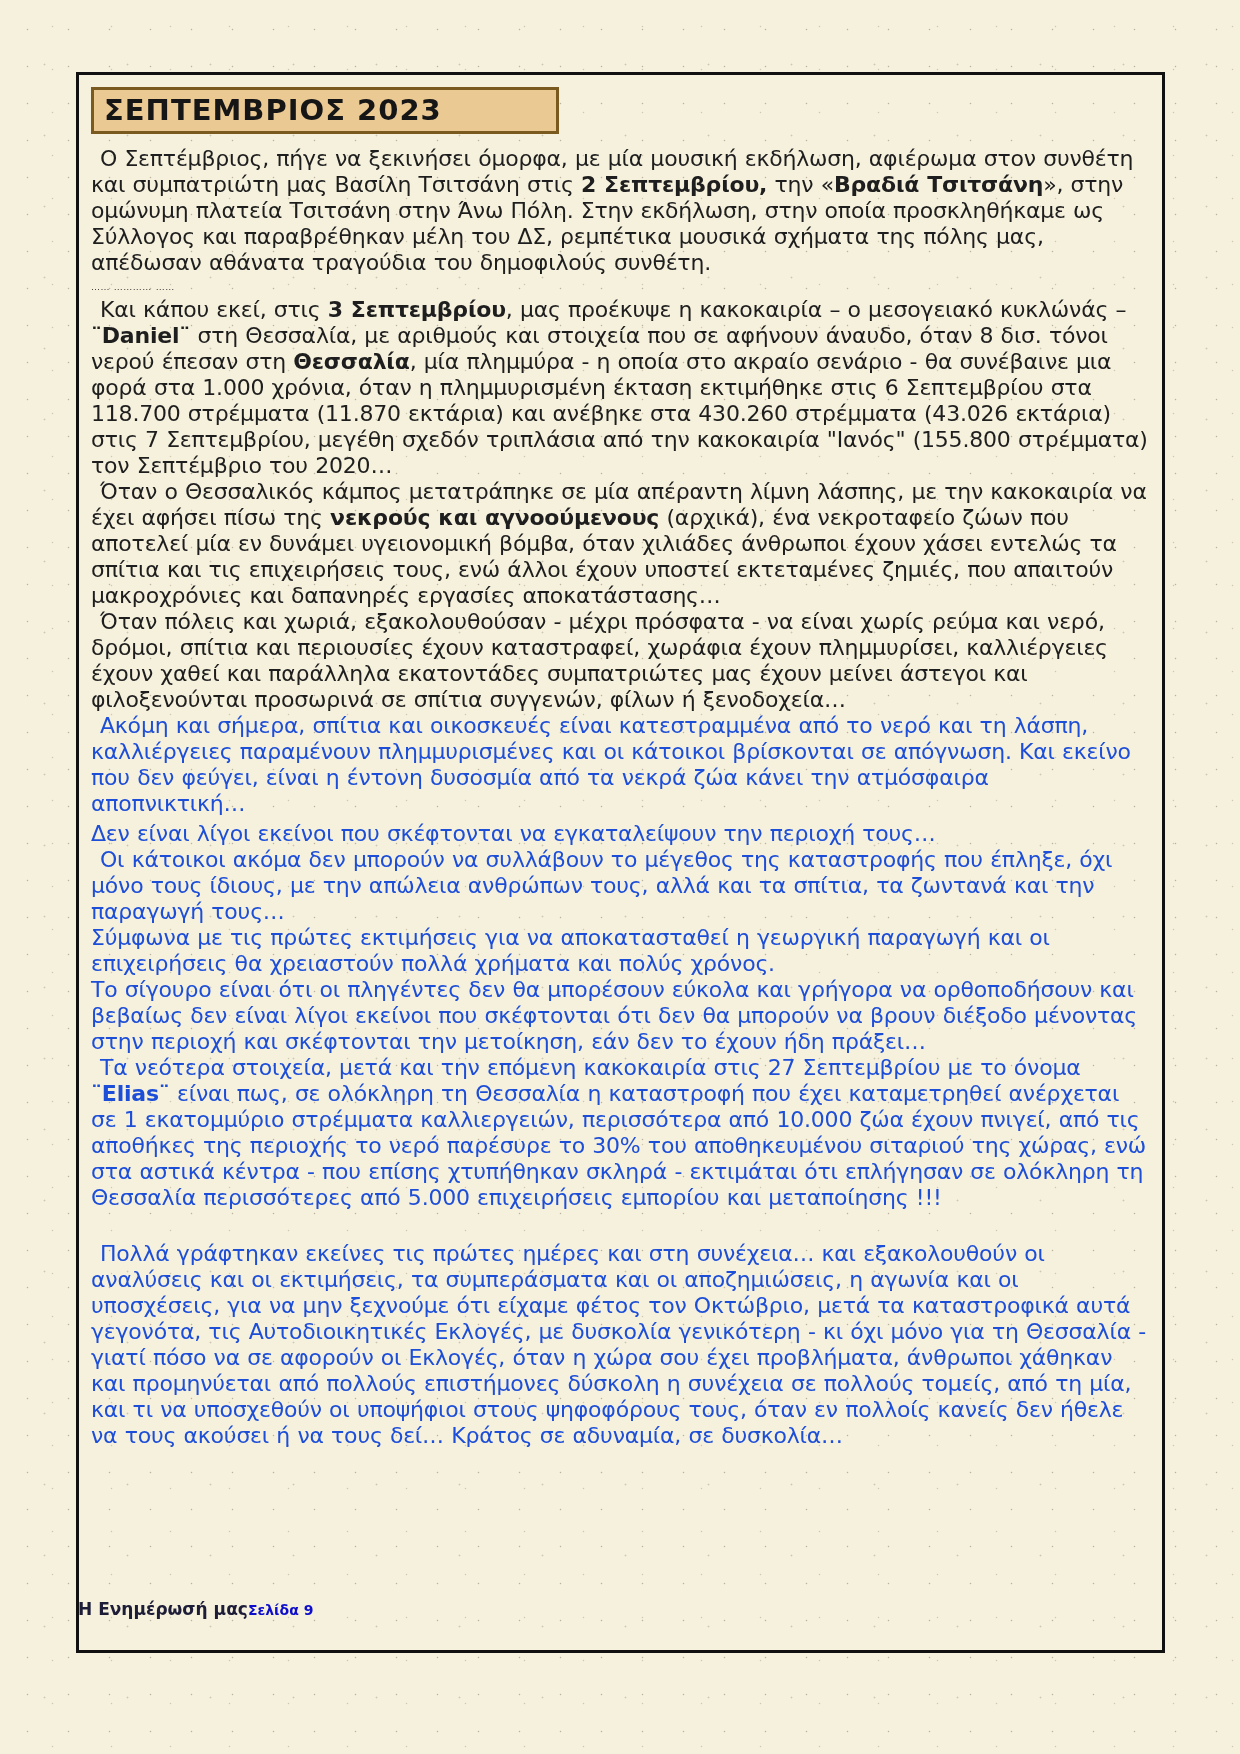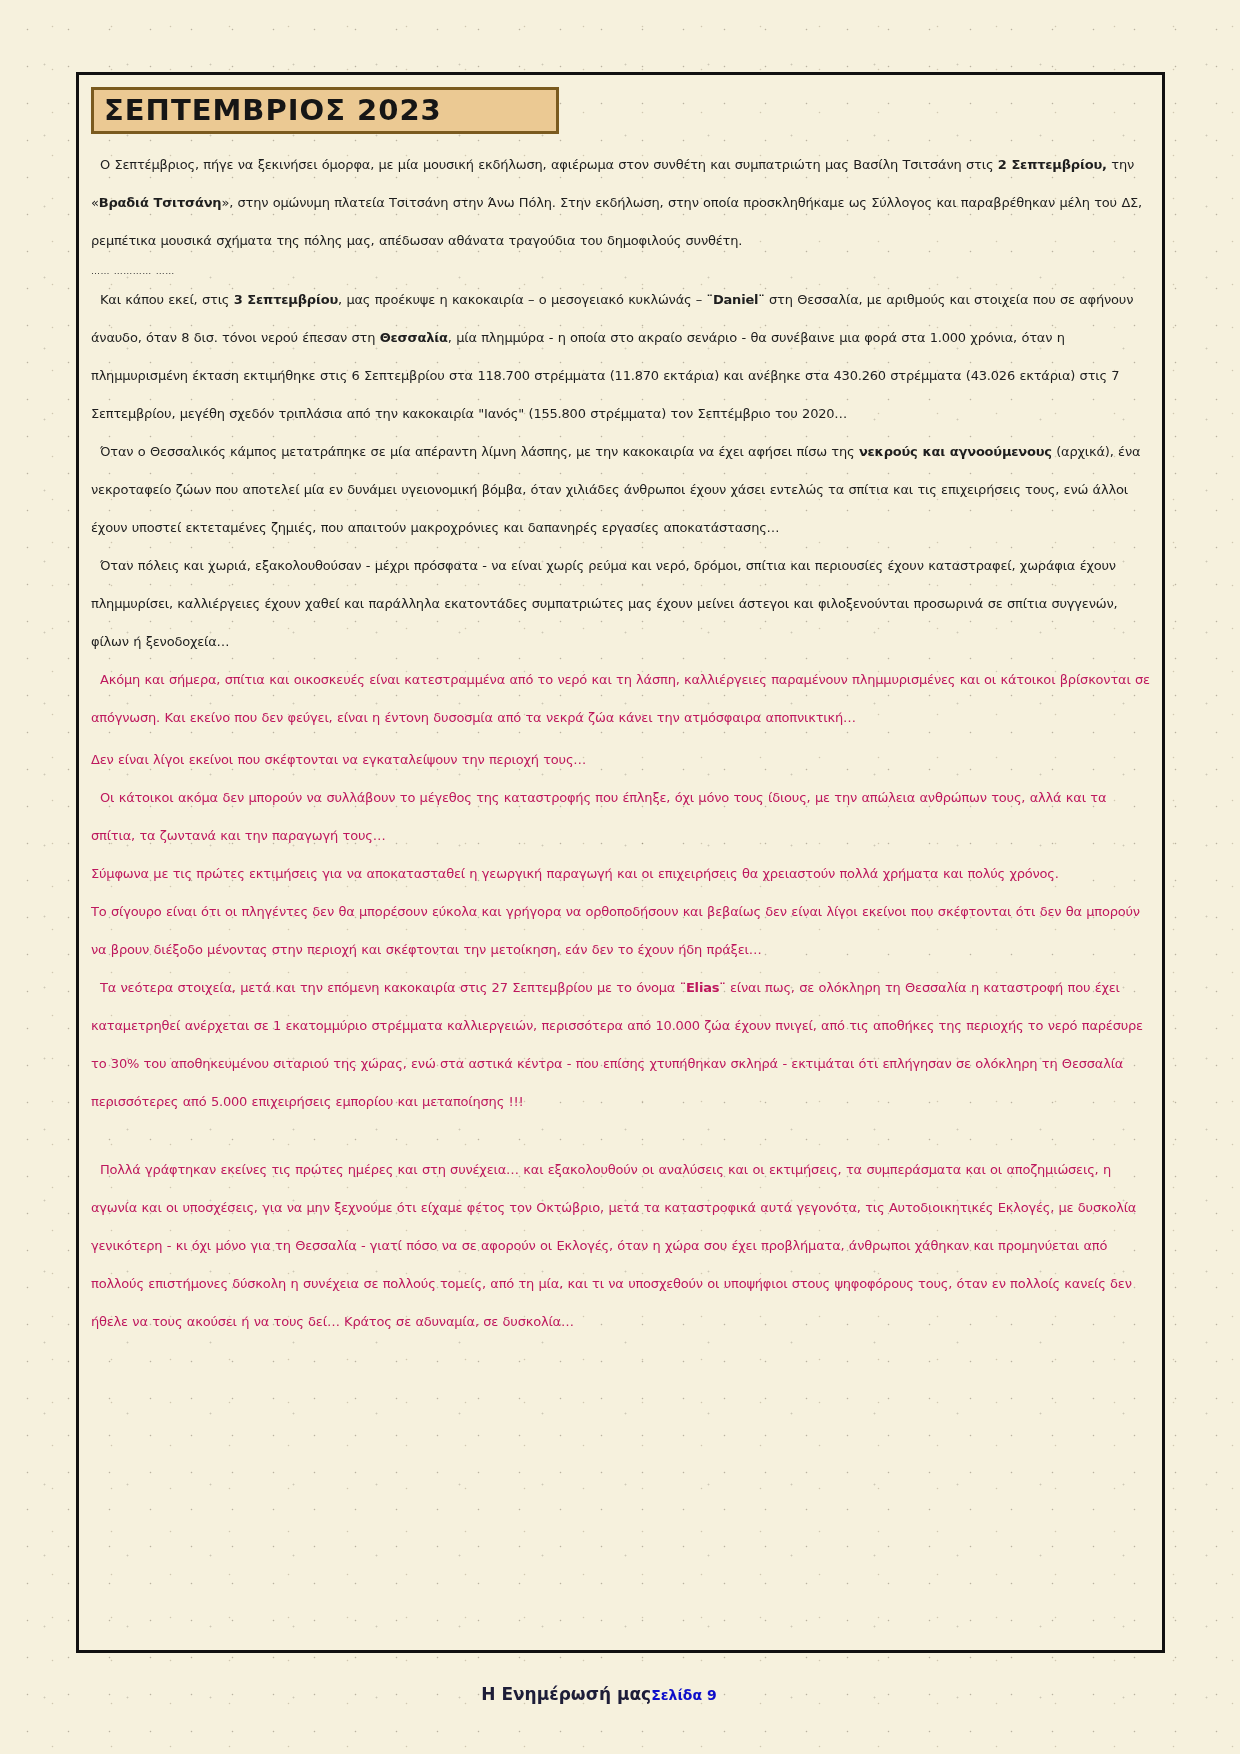--- a/index.html
+++ b/index.html
@@ -21,35 +21,35 @@
   }
   .header-box{
     width:468px;box-sizing:border-box;
     border:3px solid #7a5a1e;background:#ebc993;
     padding:3px 10px 4px 10px;margin:2px 0 12px 0;
   }
   .header-box .title{
     font-weight:bold;font-size:29px;letter-spacing:1px;color:#161616;
   }
   .para{
-    margin:0;font-size:13px;line-height:38px;letter-spacing:-0.2px;
+    margin:0;font-size:22px;line-height:26px;letter-spacing:-0.2px;
     color:#1e1e1e;text-align:left;word-spacing:0.5px;
   }
-  .tone-navy{color:#be185d;}
+  .tone-navy{color:#1d4ed8;}
   .indent{text-indent:9px;}
   .gap-small{margin-top:4px;}
   .gap-line{margin-top:30px;}
   .dots{
     font-size:9px;line-height:13px;letter-spacing:0.5px;
     margin-top:5px;margin-bottom:3px;color:#3a3a3a;
   }
   .b{font-weight:bold;}
   .footer{
-    position:absolute;left:78px;top:1684px;width:1086px;
-    display:flex;justify-content:center;align-items:baseline;
+    position:absolute;left:78px;top:1599px;width:1086px;
+    display:flex;justify-content:flex-start;align-items:baseline;
     box-sizing:border-box;padding-right:44px;
   }
   .footer .name{font-weight:bold;font-size:17px;color:#1d1d38;}
   .footer .pagenum{font-weight:bold;font-size:14px;color:#0d0dca;}
 </style>
 </head>
 <body>
 
 <div class="frame">
   <div class="header-box">

